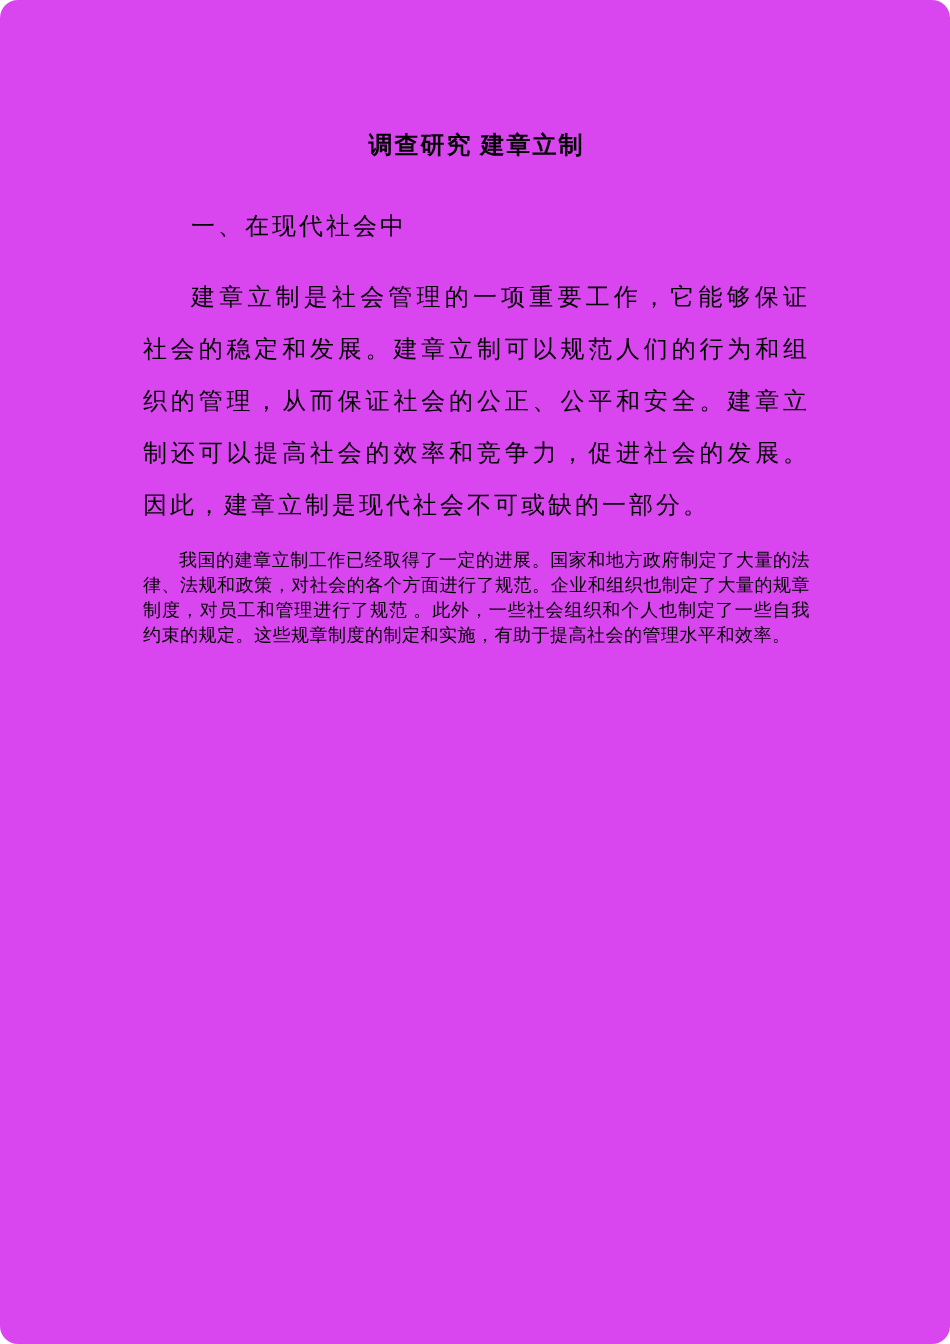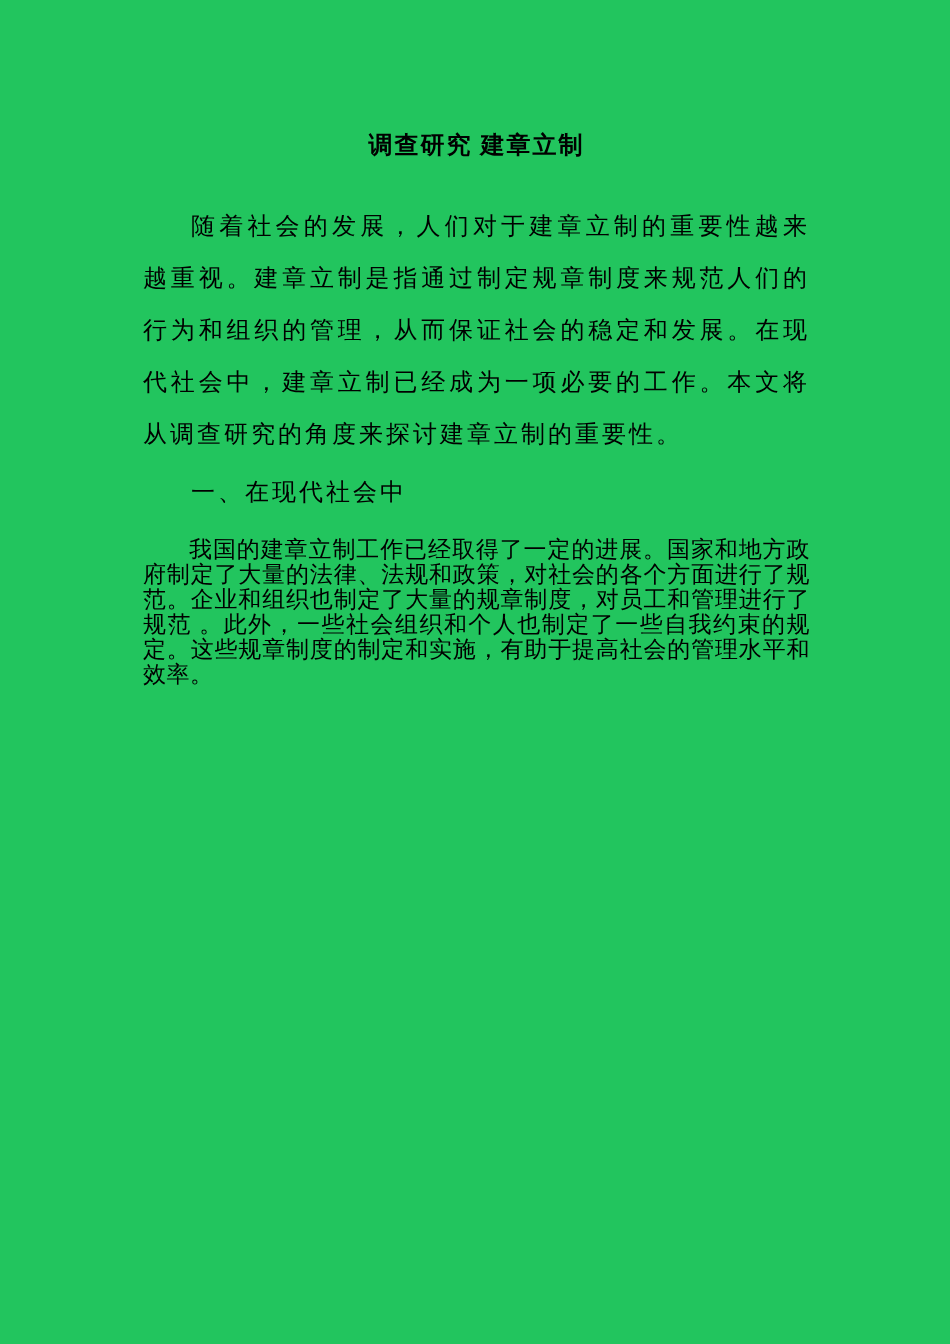--- a/index.html
+++ b/index.html
@@ -11,22 +11,23 @@
     width: 950px;
     height: 1344px;
     overflow: hidden;
     font-family: "Liberation Serif", "DejaVu Serif", serif;
     color: #000000;
   }
   .page {
     box-sizing: border-box;
     width: 950px;
     height: 1344px;
-    background: #22c55e;
+    background: #d946ef;
     padding: 128px 140px 0 143px;
+    border-radius: 18px;
   }
   .doc-title {
     margin: 0 0 38px 0;
     font-size: 24px;
     line-height: 34px;
     font-weight: bold;
     text-align: center;
     letter-spacing: 2px;
   }
   .body-para {
@@ -38,36 +39,36 @@
     text-justify: inter-character;
     text-indent: 2em;
     font-weight: normal;
   }
   .para-intro   { margin-bottom: 6px; }
   .section-head { margin-bottom: 19px; }
   .para-meaning { margin-bottom: 17px; }
   .section-head-2 { margin-bottom: 15px; }
   .small-para {
     margin: 0 0 20px 0;
-    font-size: 23px;
+    font-size: 18px;
     line-height: 25px;
     letter-spacing: 0.5px;
     text-align: justify;
     text-justify: inter-character;
     text-indent: 2em;
     font-weight: normal;
   }
 </style>
 </head>
 <body>
 
 <div class="page">
   <h1 class="doc-title">调查研究 建章立制</h1>
 
-  <p class="body-para para-intro">随着社会的发展，人们对于建章立制的重要性越来越重视。建章立制是指通过制定规章制度来规范人们的行为和组织的管理，从而保证社会的稳定和发展。在现代社会中，建章立制已经成为一项必要的工作。本文将从调查研究的角度来探讨建章立制的重要性。</p>
 
   <p class="body-para section-head">一、在现代社会中</p>
 
+  <p class="body-para para-meaning">建章立制是社会管理的一项重要工作，它能够保证社会的稳定和发展。建章立制可以规范人们的行为和组织的管理，从而保证社会的公正、公平和安全。建章立制还可以提高社会的效率和竞争力，促进社会的发展。因此，建章立制是现代社会不可或缺的一部分。</p>
 
 
   <p class="small-para">我国的建章立制工作已经取得了一定的进展。国家和地方政府制定了大量的法律、法规和政策，对社会的各个方面进行了规范。企业和组织也制定了大量的规章制度，对员工和管理进行了规范 。此外，一些社会组织和个人也制定了一些自我约束的规定。这些规章制度的制定和实施，有助于提高社会的管理水平和效率。</p>
 
 </div>
 
 </body></html>

